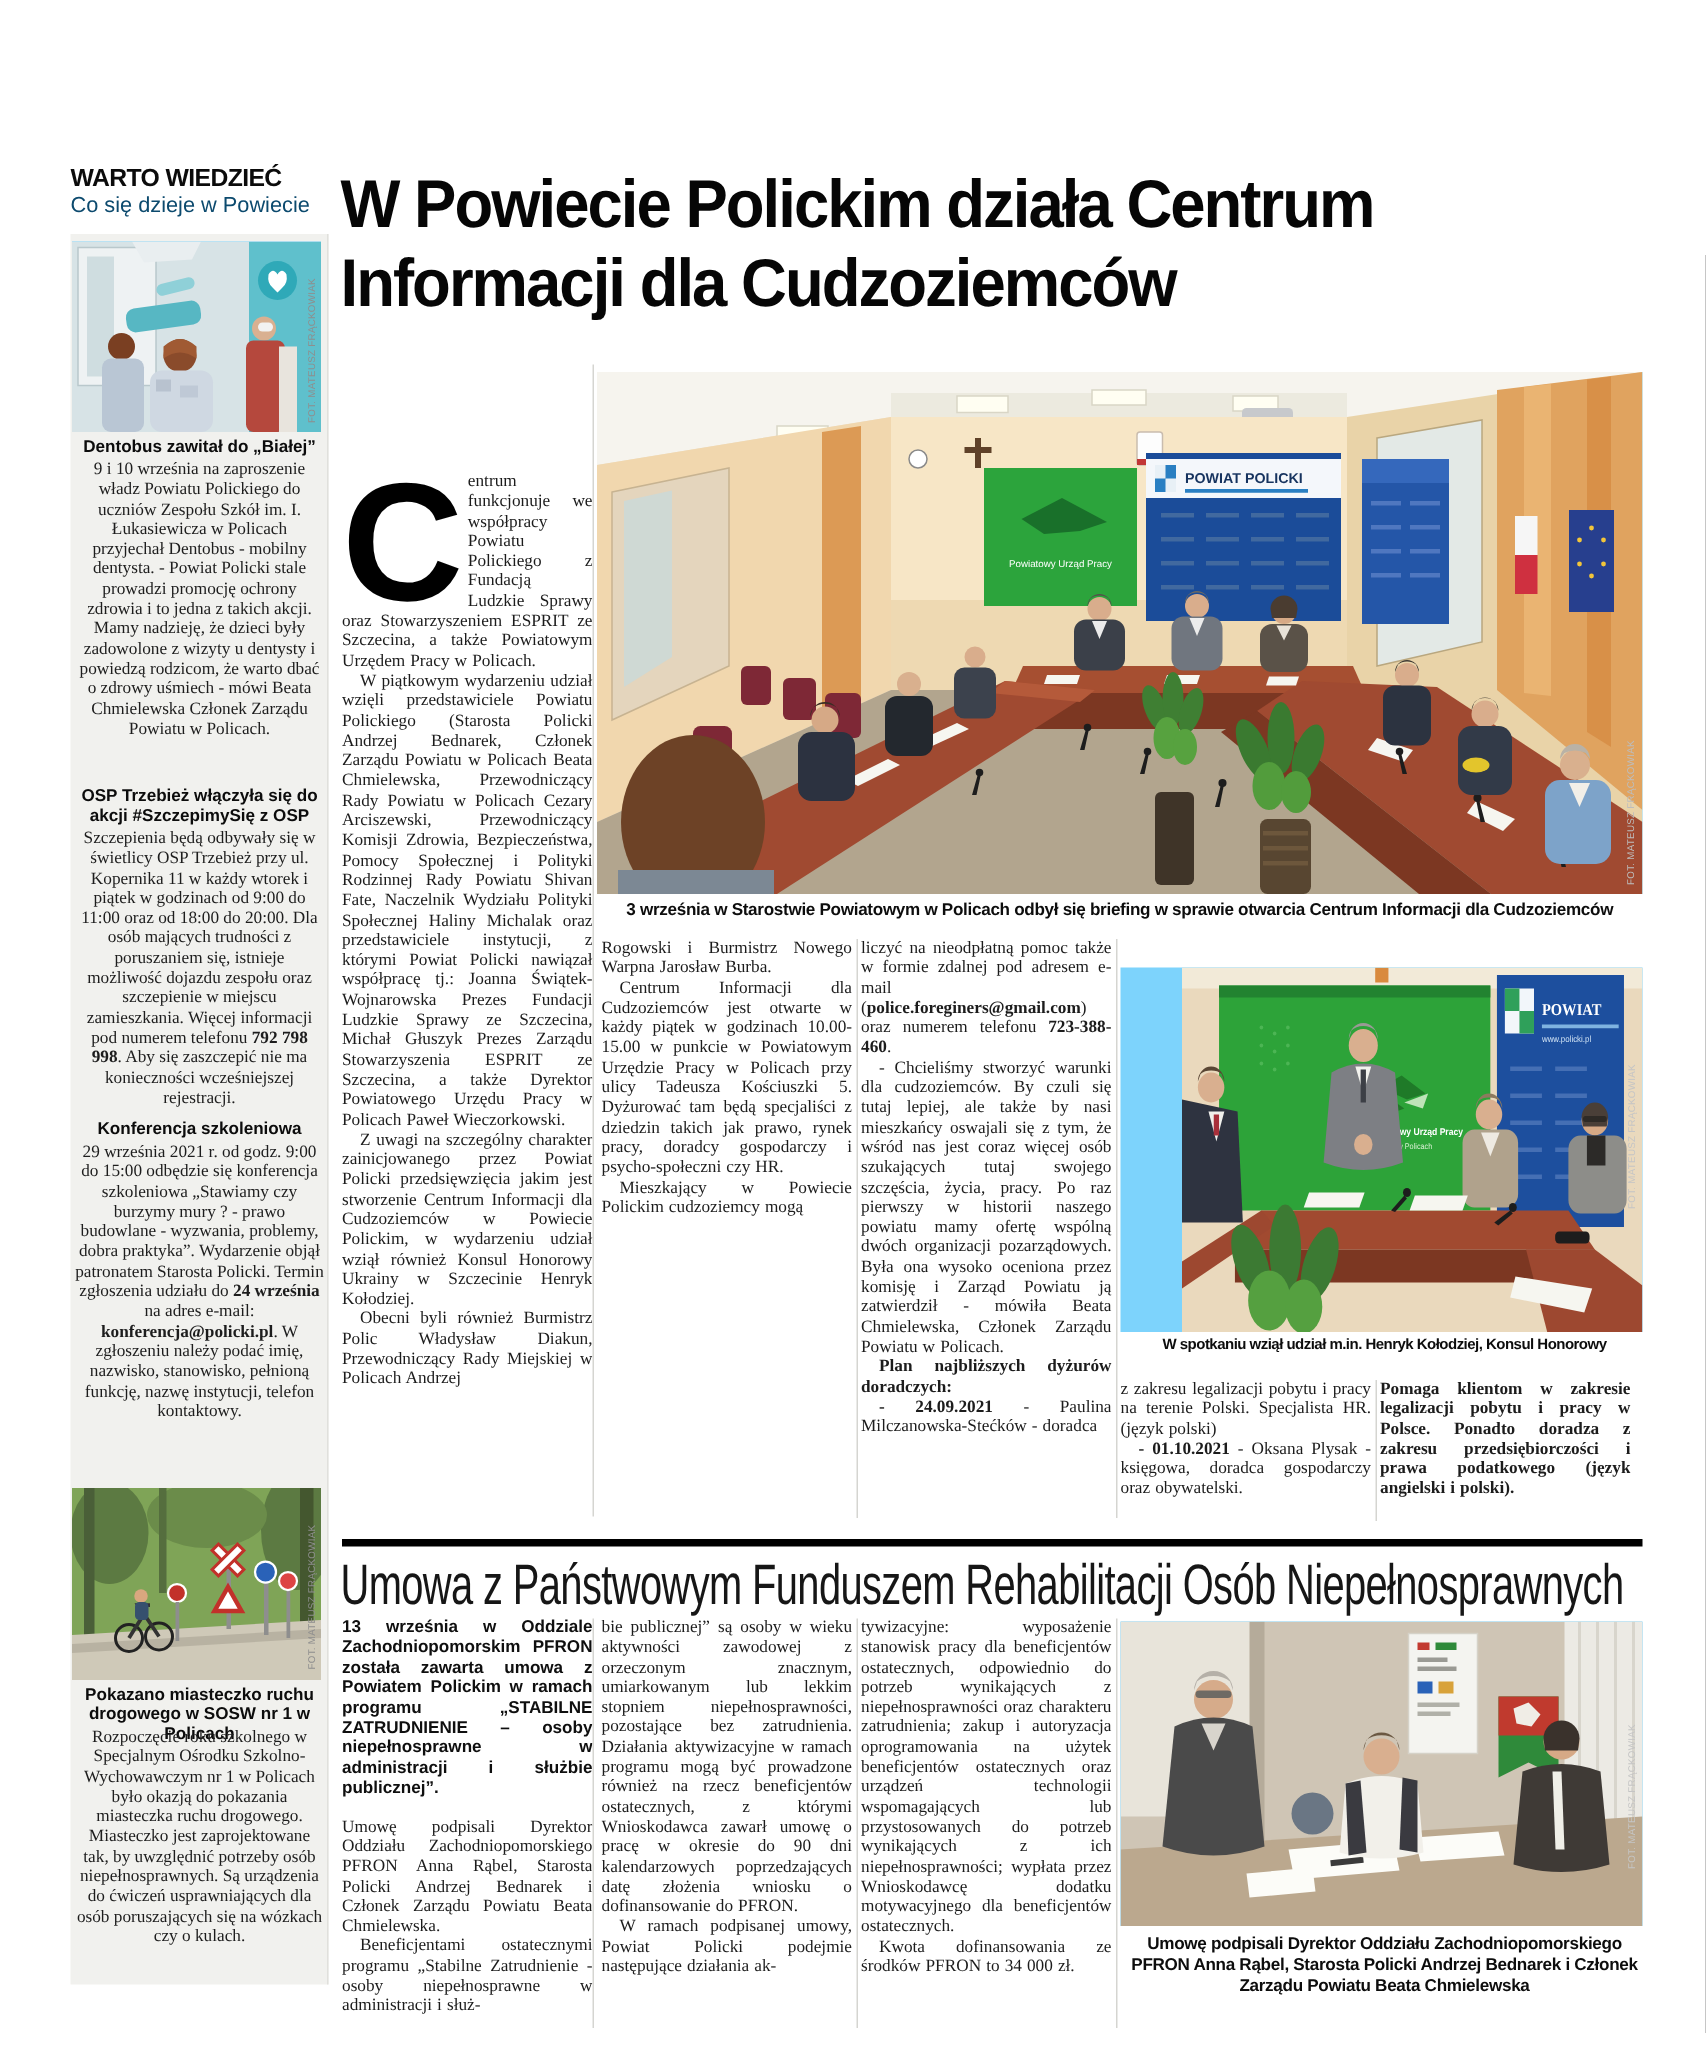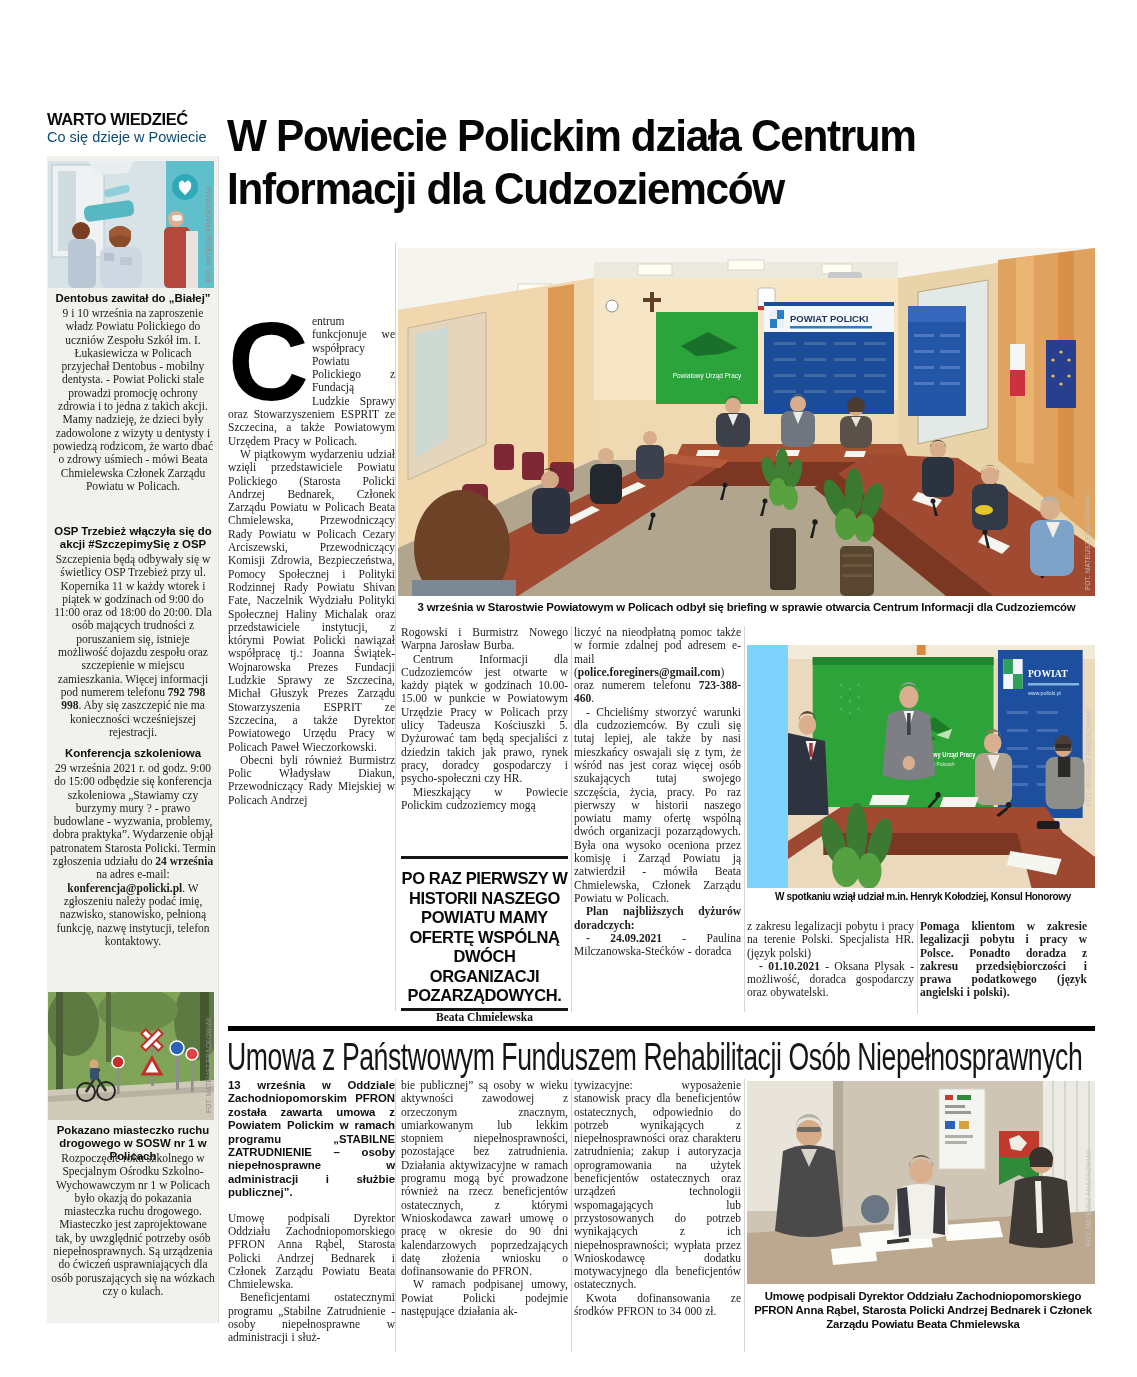--- a/index.html
+++ b/index.html
@@ -163,20 +163,21 @@
 
   <div class="sArtTitle" id="a4t">Pokazano miasteczko ruchu drogowego w SOSW nr 1 w Policach</div>
   <div class="sBody" id="a4b">Rozpoczęcie roku szkolnego w Specjalnym Ośrodku Szkolno-Wychowawczym nr 1 w Policach było okazją do pokazania miasteczka ruchu drogowego. Miasteczko jest zaprojektowane tak, by uwzględnić potrzeby osób niepełnosprawnych. Są urządzenia do ćwiczeń usprawniających dla osób poruszających się na wózkach czy o kulach.</div>
 
   <div class="hl" id="hl1">W Powiecie Polickim działa Centrum</div>
   <div class="hl" id="hl2">Informacji dla Cudzoziemców</div>
 
   <div class="colText" id="col1">
     <p class="para ni"><span class="dropcap">C</span><span>entrum funkcjonuje we współpracy Powiatu Polickiego z Fundacją Ludzkie Sprawy oraz Stowarzyszeniem ESPRIT ze Szczecina, a także Powiatowym Urzędem Pracy w Policach.</span></p>
     <p class="para">W piątkowym wydarzeniu udział wzięli przedstawiciele Powiatu Polickiego (Starosta Policki Andrzej Bednarek, Członek Zarządu Powiatu w Policach Beata Chmielewska, Przewodniczący Rady Powiatu w Policach Cezary Arciszewski, Przewodniczący Komisji Zdrowia, Bezpieczeństwa, Pomocy Społecznej i Polityki Rodzinnej Rady Powiatu Shivan Fate, Naczelnik Wydziału Polityki Społecznej Haliny Michalak oraz przedstawiciele instytucji, z którymi Powiat Policki nawiązał współpracę tj.: Joanna Świątek-Wojnarowska Prezes Fundacji Ludzkie Sprawy ze Szczecina, Michał Głuszyk Prezes Zarządu Stowarzyszenia ESPRIT ze Szczecina, a także Dyrektor Powiatowego Urzędu Pracy w Policach Paweł Wieczorkowski.</p>
+    <p class="para">Z uwagi na szczególny charakter zainicjowanego przez Powiat Policki przedsięwzięcia jakim jest stworzenie Centrum Informacji dla Cudzoziemców w Powiecie Polickim, w wydarzeniu udział wziął również Konsul Honorowy Ukrainy w Szczecinie Henryk Kołodziej.</p>
     <p class="para">Obecni byli również Burmistrz Polic Władysław Diakun, Przewodniczący Rady Miejskiej w Policach Andrzej</p>
   </div>
 
   <div class="abs photo" id="photoMain">
     <svg viewBox="0 0 697 348" preserveAspectRatio="none">
       <rect width="697" height="348" fill="#ece2cf"></rect>
       <polygon points="0,0 697,0 697,46 500,30 196,30 0,62" fill="#f6f4ee"></polygon>
       <rect x="196" y="14" width="304" height="16" fill="#eceadf"></rect>
       <rect x="240" y="16" width="34" height="11" fill="#fffef2" stroke="#d9d6c6"></rect>
       <rect x="330" y="12" width="36" height="10" fill="#fffef2" stroke="#d9d6c6"></rect>
@@ -351,24 +352,20 @@
     </svg>
   </div>
   <div class="vcred" id="credMain">FOT. MATEUSZ FRĄCKOWIAK</div>
   <div class="caption" id="cap1">3 września w Starostwie Powiatowym w Policach odbył się briefing w sprawie otwarcia Centrum Informacji dla Cudzoziemców</div>
 
   <div class="colText" id="col2">
     <p class="para ni">Rogowski i Burmistrz Nowego Warpna Jarosław Burba.</p>
     <p class="para">Centrum Informacji dla Cudzoziemców jest otwarte w każdy piątek w godzinach 10.00-15.00 w punkcie w Powiatowym Urzędzie Pracy w Policach przy ulicy Tadeusza Kościuszki 5. Dyżurować tam będą specjaliści z dziedzin takich jak prawo, rynek pracy, doradcy gospodarczy i psycho-społeczni czy HR.</p>
     <p class="para">Mieszkający w Powiecie Polickim cudzoziemcy mogą</p>
   </div>
-  <div class="abs" id="pq">
-    <div class="pqText">PO RAZ PIERWSZY W HISTORII NASZEGO POWIATU MAMY OFERTĘ WSPÓLNĄ DWÓCH ORGANIZACJI POZARZĄDOWYCH.</div>
-    <div class="pqAuthor">Beata Chmielewska</div>
-  </div>
 
   <div class="colText" id="col3">
     <p class="para ni"><span>liczyć na nieodpłatną pomoc także w formie zdalnej pod adresem e-mail (</span><b>police.foreginers@gmail.com</b><span>) oraz numerem telefonu </span><b>723-388-460</b><span>.</span></p>
     <p class="para">- Chcieliśmy stworzyć warunki dla cudzoziemców. By czuli się tutaj lepiej, ale także by nasi mieszkańcy oswajali się z tym, że wśród nas jest coraz więcej osób szukających tutaj swojego szczęścia, życia, pracy. Po raz pierwszy w historii naszego powiatu mamy ofertę wspólną dwóch organizacji pozarządowych. Była ona wysoko oceniona przez komisję i Zarząd Powiatu ją zatwierdził - mówiła Beata Chmielewska, Członek Zarządu Powiatu w Policach.</p>
     <p class="para"><b>Plan najbliższych dyżurów doradczych:</b></p>
     <p class="para"><b>- 24.09.2021</b><span> - Paulina Milczanowska-Stećków - doradca</span></p>
   </div>
 
   <div class="abs photo" id="photoMeet">
     <svg viewBox="0 0 348 243" preserveAspectRatio="none">
@@ -463,21 +460,21 @@
             <ellipse cx="92" cy="226" rx="14" ry="18" fill="#55a040"></ellipse>
           </g>
       </g>
     </svg>
   </div>
   <div class="vcred" id="credMeet">FOT. MATEUSZ FRĄCKOWIAK</div>
   <div class="caption" id="cap2">W spotkaniu wziął udział m.in. Henryk Kołodziej, Konsul Honorowy</div>
 
   <div class="colText" id="col4">
     <p class="para ni">z zakresu legalizacji pobytu i pracy na terenie Polski. Specjalista HR. (język polski)</p>
-    <p class="para"><b>- 01.10.2021</b><span> - Oksana Plysak - możliwość, doradca gospodarczy oraz obywatelski.</span></p>
+    <p class="para"><b>- 01.10.2021</b><span> - Oksana Plysak - księgowa, doradca gospodarczy oraz obywatelski.</span></p>
   </div>
   <div class="colText" id="col5">
     <p class="para ni">Pomaga klientom w zakresie legalizacji pobytu i pracy w Polsce. Ponadto doradza z zakresu przedsiębiorczości i prawa podatkowego (język angielski i polski).</p>
   </div>
 
   <div class="abs" id="bar"></div>
   <div class="abs" id="hl3">Umowa z Państwowym Funduszem Rehabilitacji Osób Niepełnosprawnych</div>
 
   <div class="colText" id="bcol1">
     <div class="bLead">13 września w Oddziale Zachodniopomorskim PFRON została zawarta umowa z Powiatem Polickim w ramach programu „STABILNE ZATRUDNIENIE – osoby niepełnosprawne w administracji i służbie publicznej”.</div>

